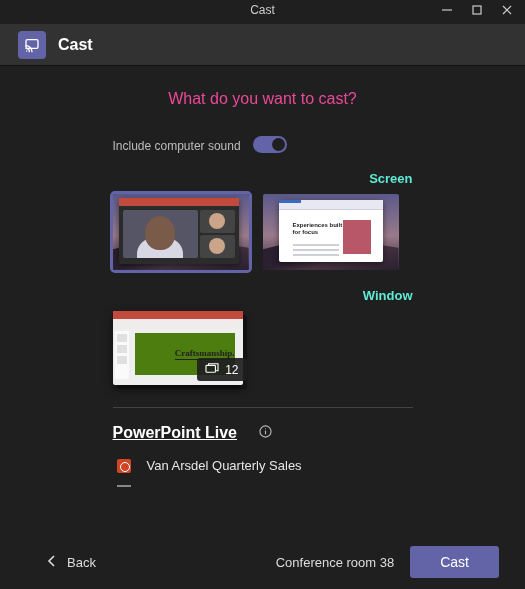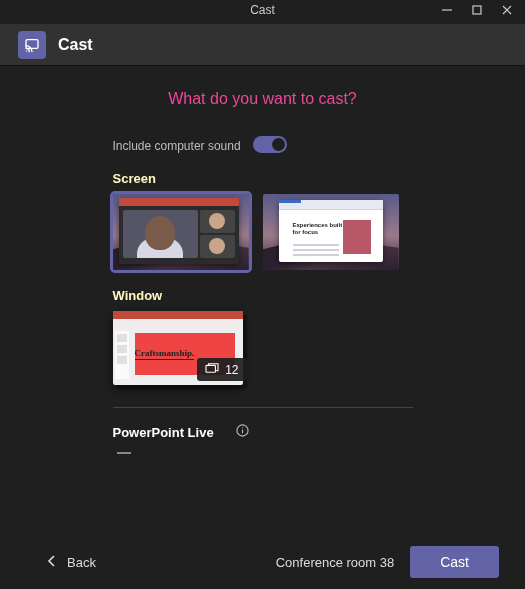--- a/index.html
+++ b/index.html
@@ -83,22 +83,23 @@
   .toggle .knob {
     position: absolute;
     right: 2px; top: 2px;
     width: 13px; height: 13px;
     background: #1f1f1f;
     border-radius: 50%;
   }
   .group-label {
     font-size: 13px;
     font-weight: 600;
-    color: #fef9c3;
+    color: #5eead4;
     margin-bottom: 8px;
+    text-align: right;
   }
   .thumbs {
     display: flex;
     gap: 14px;
     margin-bottom: 18px;
   }
   .thumb {
     width: 136px; height: 76px;
     border-radius: 2px;
     position: relative;
@@ -146,36 +147,36 @@
     background:#efefef;
     position:relative;
     border-radius:2px;
     box-shadow: 0 4px 10px rgba(0,0,0,.6), 4px 4px 0 rgba(0,0,0,.25);
     cursor:pointer;
   }
   .wthumb .pptbar { height:8px; background:#c24a3d;}
   .wthumb .pptrib { height:10px; background:#f0eceb;}
   .wthumb .slidestrip { position:absolute; left:2px; top:20px; bottom:6px; width:14px; background:#fafafa;}
   .wthumb .slidestrip div{ height:8px; margin:3px 2px; background:#e0e0e0;}
-  .wthumb .slide { position:absolute; left:22px; right:8px; top:22px; bottom:10px; background:#ef4444; display:flex; align-items:center; justify-content:flex-start;}
+  .wthumb .slide { position:absolute; left:22px; right:8px; top:22px; bottom:10px; background:#4d7c0f; display:flex; align-items:center; justify-content:flex-end;}
   .wthumb .slide span { font-family: Georgia, serif; font-weight:700; font-size:9px; color:#222; border-bottom:1px solid #222; padding-bottom:1px;}
   .wcount {
     position:absolute; right:2px; bottom:4px;
     background: rgba(30,30,30,.92);
     color:#fff;
     font-size:12px;
     padding: 4px 8px;
     border-radius:3px;
     display:flex; align-items:center; gap:6px;
   }
   .wcount svg{ width:14px; height:12px;}
   
   .divider { height:1px; background:#444; margin: 22px 0 16px; }
   
-  .pplive-head { display:flex; align-items:center; gap:22px; font-weight:600; font-size:13px; margin-bottom:12px;}
+  .pplive-head { display:flex; align-items:center; gap:22px; font-weight:600; font-size:16px; margin-bottom:12px;text-decoration:underline;}
   .pp-row {
     display:flex; align-items:center; gap:16px;
     color:#e6e6e6; font-size:13px;
     padding:4px 0 10px 4px;
     cursor:pointer;
   }
   .pp-icon { width:14px; height:14px; background:#d14424; border-radius:2px; position:relative;}
   .pp-icon::after{ content:""; position:absolute; left:3px; top:3px; width:8px; height:8px; border-radius:50%; border:1.5px solid #fff;}
   .pp-stub { width:14px; height:2px; background:#888; margin:2px 0 0 4px;}
   
@@ -325,20 +326,24 @@
       <span>PowerPoint Live</span>
       <span>
         <svg class="info-icon" viewBox="0 0 14 14" fill="none" stroke="#bbb" stroke-width="1.2">
           <circle cx="7" cy="7" r="6"></circle>
           <line x1="7" y1="6" x2="7" y2="10"></line>
           <circle cx="7" cy="4" r="0.6" fill="#bbb" stroke="none"></circle>
         </svg>
       </span>
     </div>
 
+    <div class="pp-row">
+      <div class="pp-icon"></div>
+      <span>Van Arsdel Quarterly Sales</span>
+    </div>
     <div class="pp-stub"></div>
 
   </div>
 </div>
 
 <div class="footer">
   <div class="back">
     <span>
       <svg viewBox="0 0 10 12" fill="none" stroke="#ddd" stroke-width="1.6">
           <polyline points="7,1 2,6 7,11"></polyline>

